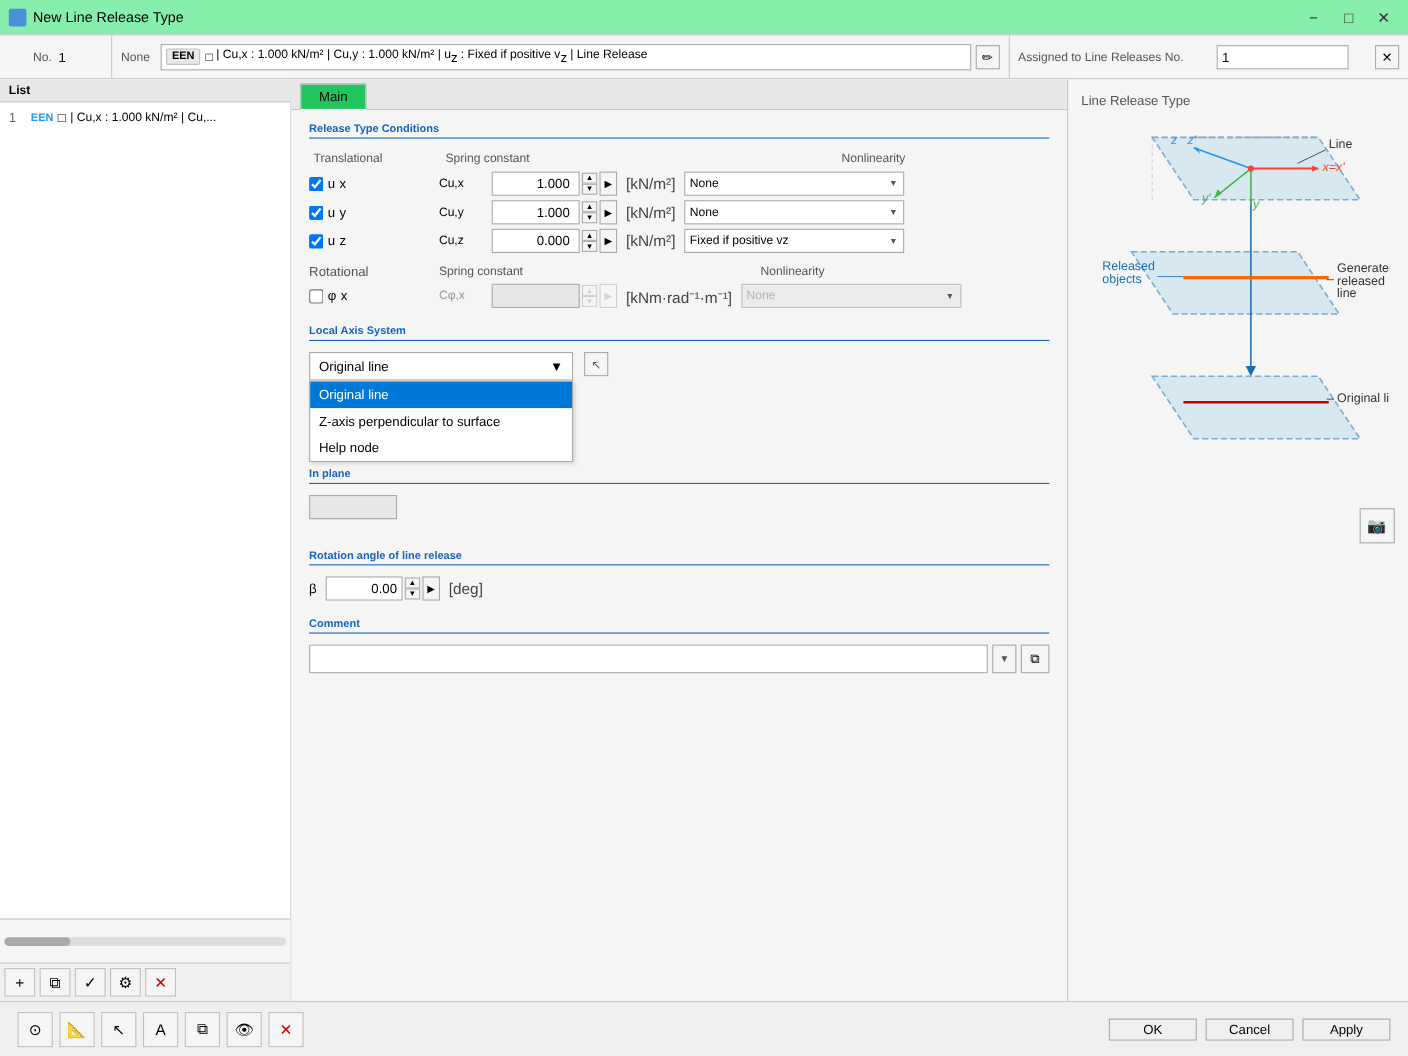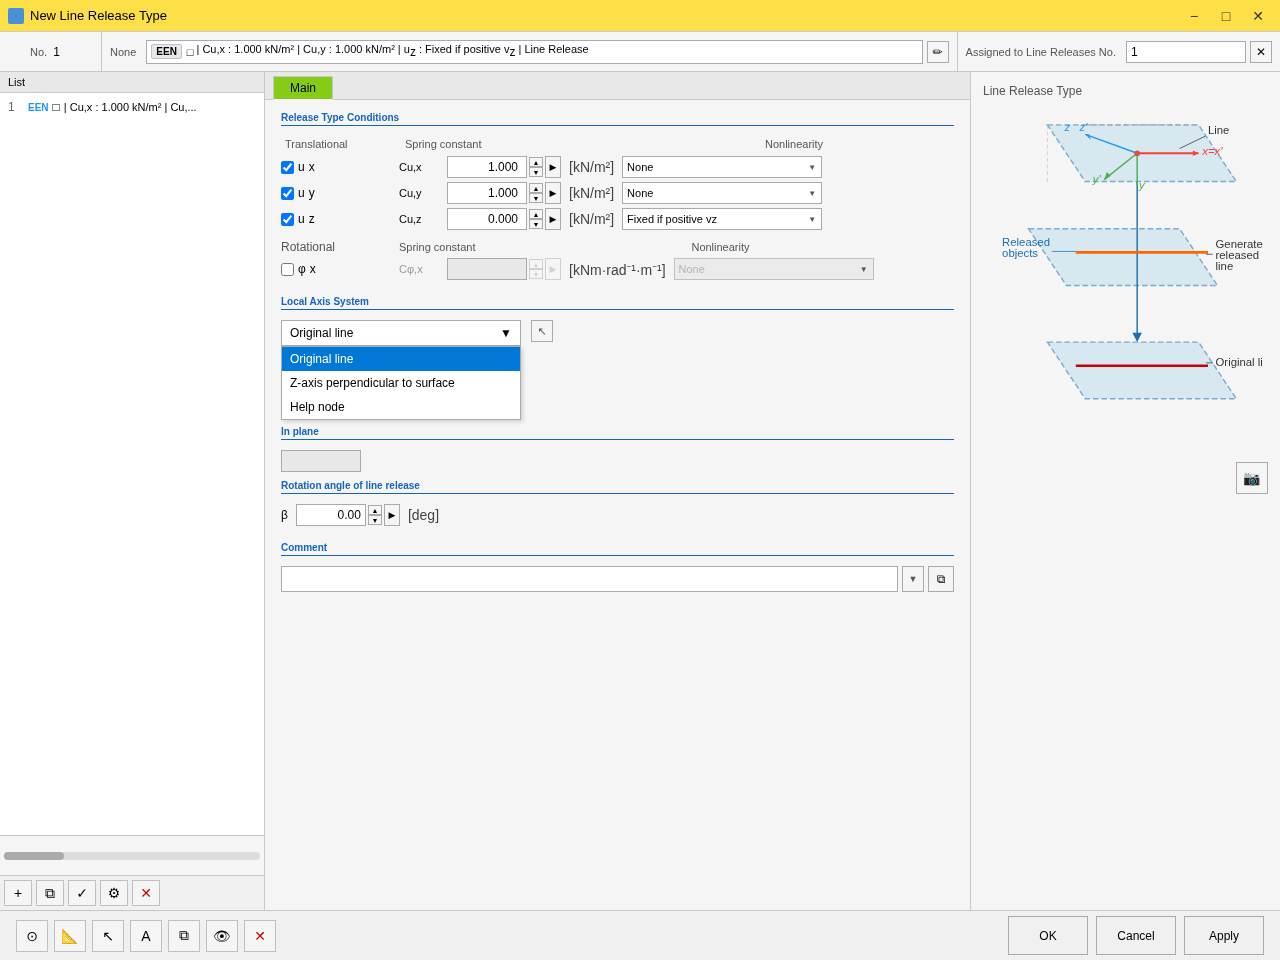--- a/index.html
+++ b/index.html
@@ -1,20 +1,20 @@
 <!DOCTYPE html>
 <html><head>
   <meta charset="utf-8">
   <style>
     * { box-sizing: border-box; margin: 0; padding: 0; font-family: 'Segoe UI', Arial, sans-serif; font-size: 12px; }
     body { background: #f0f0f0; width: 1280px; height: 960px; overflow: hidden; position: relative; }
 
     
     .title-bar {
-      background: #fde047;
+      background: #86efac;
       height: 32px;
       display: flex;
       align-items: center;
       padding: 0 8px;
       border-bottom: 1px solid #ccc;
       position: relative;
     }
     .title-bar-icon { width: 16px; height: 16px; margin-right: 6px; background: #4a90d9; border-radius: 2px; display: inline-block; }
     .title-bar-text { font-size: 13px; font-weight: normal; flex: 1; }
     .title-bar-controls { display: flex; gap: 4px; position: absolute; right: 8px; }
@@ -56,21 +56,21 @@
       gap: 4px;
     }
     .edit-btn {
       width: 22px; height: 22px; border: 1px solid #aaa; background: #f5f5f5;
       cursor: pointer; display: flex; align-items: center; justify-content: center;
     }
     .assigned-section {
       display: flex;
       align-items: center;
       padding: 0 8px;
-      gap: 4px;
+      gap: 24px;
       min-width: 280px;
     }
     .assigned-input {
       width: 120px; height: 22px; border: 1px solid #aaa; background: white;
       padding: 0 4px;
     }
     .assigned-btn {
       width: 22px; height: 22px; border: 1px solid #aaa; background: #f5f5f5;
       cursor: pointer; display: flex; align-items: center; justify-content: center;
     }
@@ -87,21 +87,21 @@
       width: 265px;
       background: white;
       border-right: 1px solid #c8c8c8;
       display: flex;
       flex-direction: column;
     }
     .list-header {
       background: #e8e8e8;
       padding: 4px 8px;
       font-size: 11px;
-      font-weight: normal;
+      font-weight: bold;
       border-bottom: 1px solid #c8c8c8;
     }
     .list-content { flex: 1; overflow: auto; padding: 4px; }
     .list-item {
       display: flex;
       align-items: center;
       padding: 3px 4px;
       cursor: pointer;
       gap: 4px;
     }
@@ -162,21 +162,21 @@
     .tab {
       padding: 4px 16px;
       border: 1px solid #c8c8c8;
       border-bottom: none;
       background: white;
       cursor: pointer;
       font-size: 12px;
       margin-left: 8px;
       margin-bottom: -1px;
     }
-    .tab.active { background: #84cc16; border-bottom: 1px solid white; }
+    .tab.active { background: #22c55e; border-bottom: 1px solid white; }
 
     
     .form-content {
       padding: 12px 16px;
       flex: 1;
       overflow: auto;
     }
 
     .section-title {
       font-size: 10px;
@@ -262,21 +262,21 @@
       justify-content: center; font-size: 11px; color: #555;
     }
 
     
     .in-plane-section { margin-top: 16px; }
     .in-plane-box {
       width: 80px; height: 22px; border: 1px solid #aaa; background: #e8e8e8;
     }
 
     
-    .rotation-section { margin-top: 8px; }
+    .rotation-section { margin-top: 28px; }
     .rotation-row { display: flex; align-items: center; gap: 8px; margin-top: 4px; }
     .rotation-input { width: 70px; height: 22px; border: 1px solid #aaa; background: white; padding: 0 4px; text-align: right; }
 
     
     .comment-section { margin-top: 16px; }
     .comment-row { display: flex; gap: 4px; }
     .comment-field {
       flex: 1; height: 26px; border: 1px solid #aaa; background: white;
       padding: 0 6px; font-size: 12px;
     }
@@ -317,21 +317,21 @@
       padding: 0 16px;
       gap: 8px;
     }
     .bottom-icons { display: flex; gap: 6px; flex: 1; }
     .bottom-icon-btn {
       width: 32px; height: 32px; border: 1px solid #c0c0c0; background: #f5f5f5;
       cursor: pointer; display: flex; align-items: center; justify-content: center;
       font-size: 14px;
     }
     .action-btn {
-      height: 39px; min-width: 80px; border: 1px solid #aaa; background: #f0f0f0;
+      height: 20px; min-width: 80px; border: 1px solid #aaa; background: #f0f0f0;
       cursor: pointer; font-size: 12px; padding: 0 16px;
     }
     .action-btn.apply { background: #f0f0f0; }
 
     
     .tag-pill {
       display: inline-flex; align-items: center; background: #e8e8e8;
       border: 1px solid #c0c0c0; border-radius: 2px; padding: 1px 4px;
       font-size: 10px; margin-right: 2px; font-weight: bold;
     }

